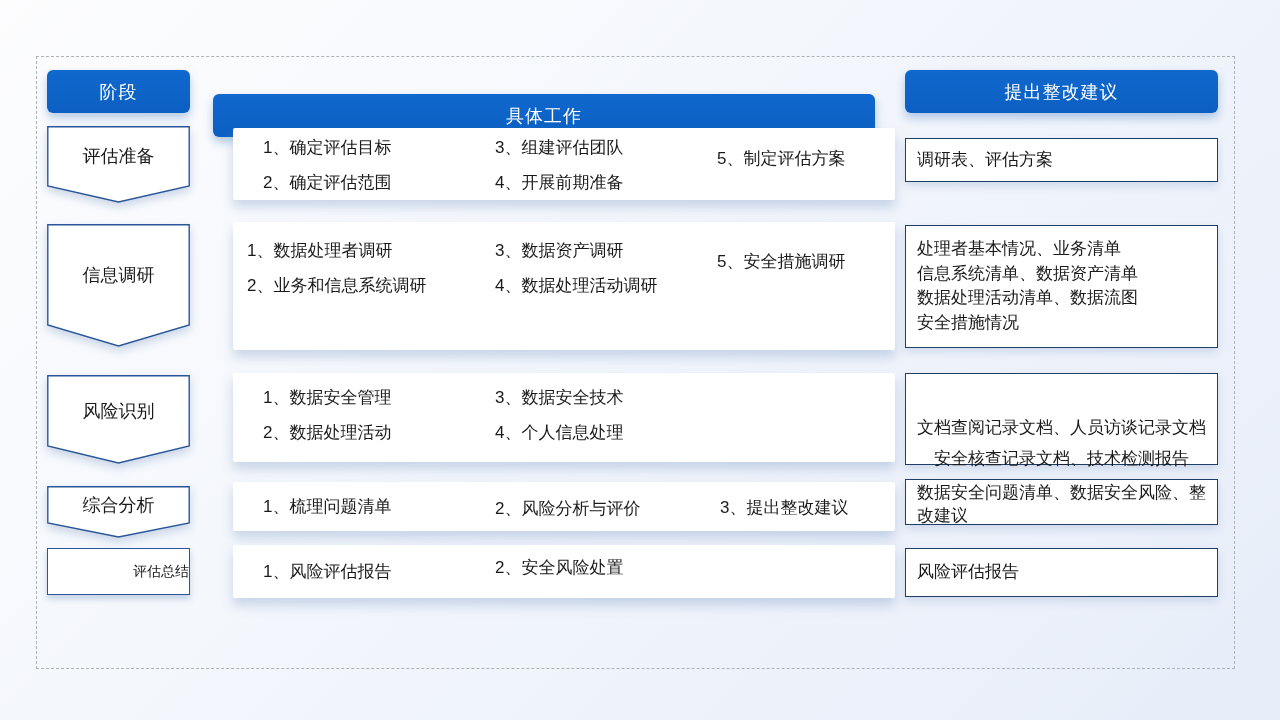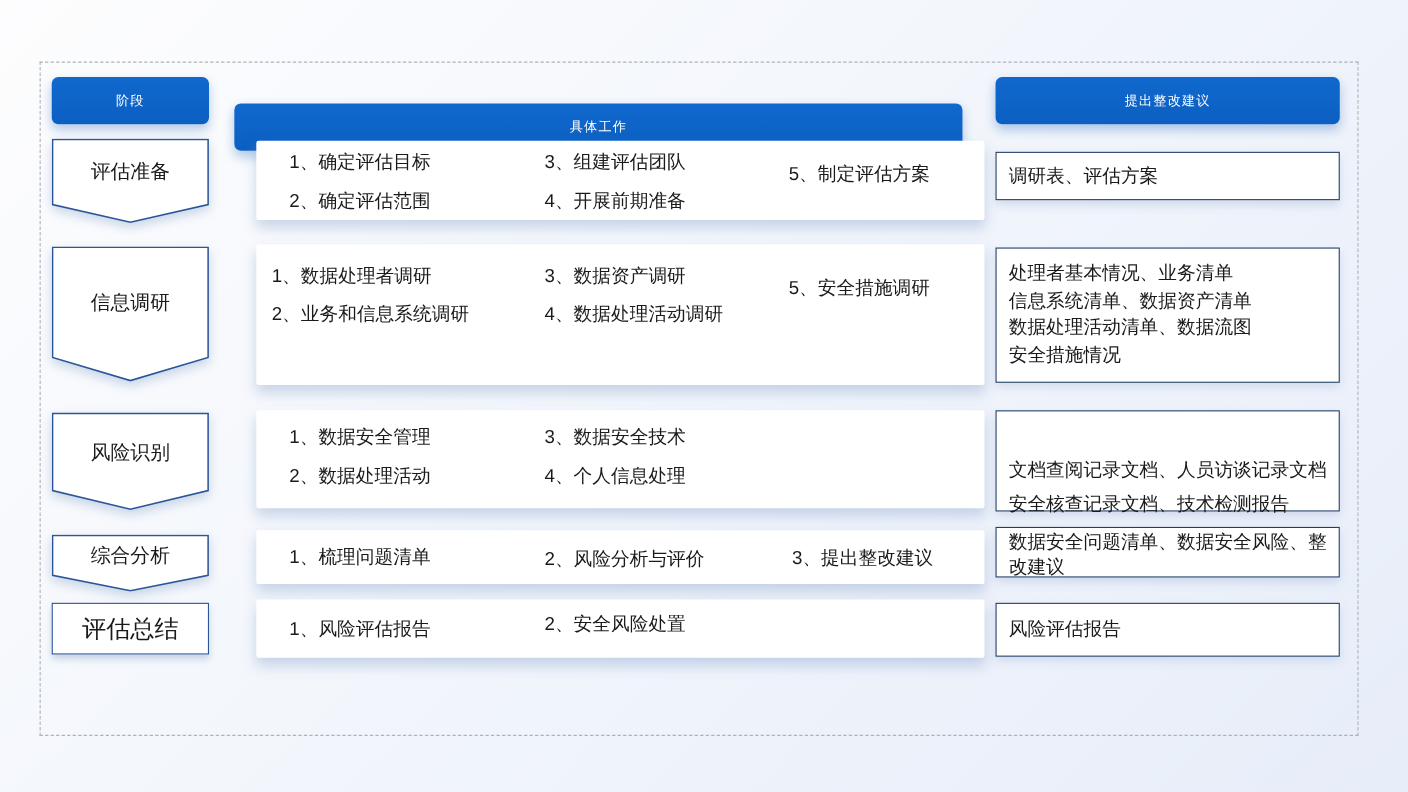--- a/index.html
+++ b/index.html
@@ -13,43 +13,43 @@
     background:linear-gradient(135deg,#fdfdfe 0%,#f4f7fc 40%,#e7edf9 100%);
   }
   .frame {
     position:absolute; left:36px; top:56px; width:1199px; height:613px;
     border:1px dashed #aeb3bb;
   }
   
   .hdr {
     position:absolute; top:70px; height:43px;
     background:linear-gradient(180deg,#1068cd,#0c5fc2);
-    border-radius:6px; color:#ffffff; font-size:12px;
+    border-radius:6px; color:#ffffff; font-size:18px;
     display:flex; align-items:center; justify-content:center;
     letter-spacing:1px;
     box-shadow:0 5px 10px rgba(13,90,180,0.30);
   }
   .hdr-stage  { left:47px;  width:143px; }
   .hdr-work   { left:213px; width:662px;margin-top:24px; }
   .hdr-output { left:905px; width:313px; }
 
   
   .stage { position:absolute; left:47px; width:143px; }
   .stage-svg { position:absolute; left:0; top:0; filter:drop-shadow(0 4px 5px rgba(110,140,190,0.35)); }
   .stage-svg polygon { fill:#ffffff; stroke:#2a5699; stroke-width:1.4; }
   .stage-label {
     position:absolute; left:0; top:0; width:100%;
     display:flex; align-items:center; justify-content:center;
     font-size:18px;
   }
   .stage-rect {
     position:absolute; left:47px; width:143px;
     background:#ffffff; border:1.4px solid #2a5699;
-    display:flex; align-items:center; justify-content:center;
-    font-size:22px;
+    display:flex; align-items:center; justify-content:flex-end;
+    font-size:14px;
     box-shadow:0 4px 6px rgba(110,140,190,0.35);
   }
 
   
   .card {
     position:absolute; left:213px; width:662px;
     background:#ffffff; border-radius:2px;
     box-shadow:0 7px 12px rgba(115,145,195,0.35);
     margin-left:20px;
   }
@@ -63,21 +63,21 @@
   .obox {
     position:absolute; left:905px; width:313px;
     background:#ffffff; border:1.5px solid #1f3f66;
     padding:0 11px; font-size:17px;
     box-shadow:0 4px 8px rgba(115,145,195,0.25);
   }
   .obox.center { display:flex; align-items:center; }
   .oline { line-height:24.5px; }
   .oline-24 { line-height:24px;margin-top:34px; }
   .oline-23 { line-height:23px; }
-  .gap7 { margin-top:7px; }
+  .gap7 { margin-top:7px;text-align:center; }
 </style>
 </head>
 <body>
 
 <div class="canvas">
   <div class="frame"></div>
 
   <div class="hdr hdr-stage">阶段</div>
   <div class="hdr hdr-work">具体工作</div>
   <div class="hdr hdr-output">提出整改建议</div>

